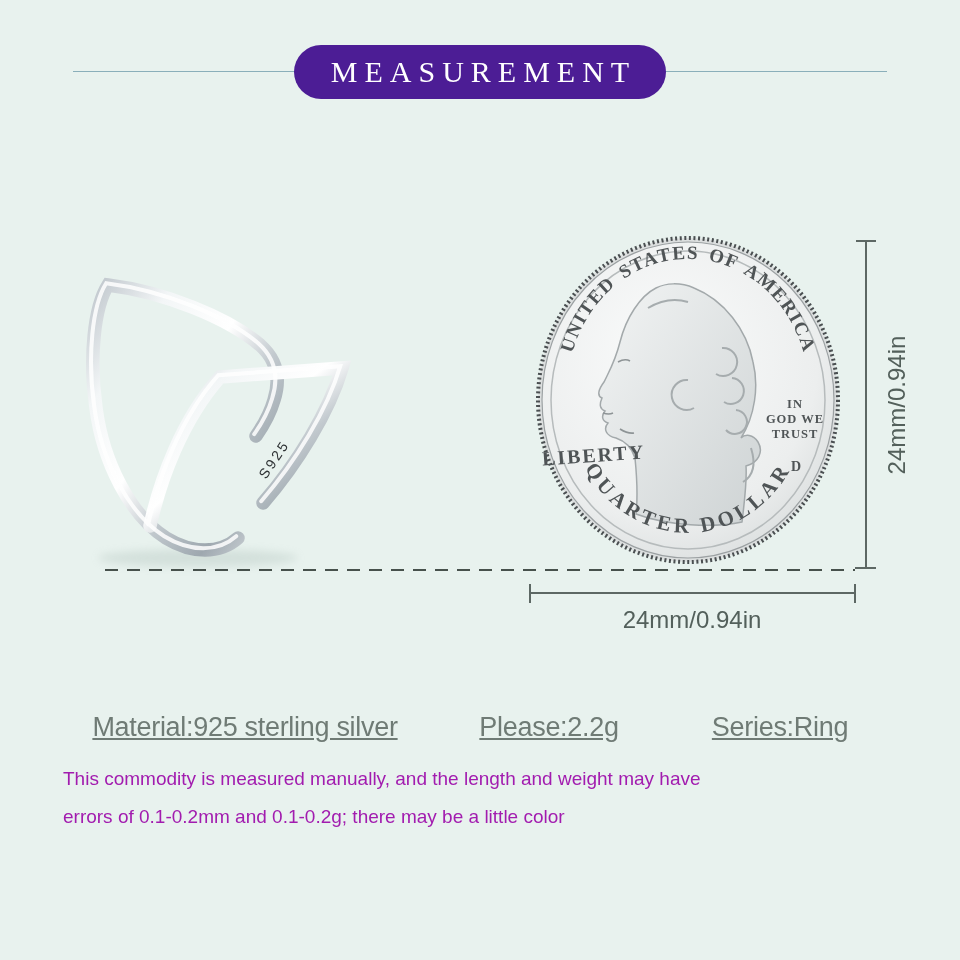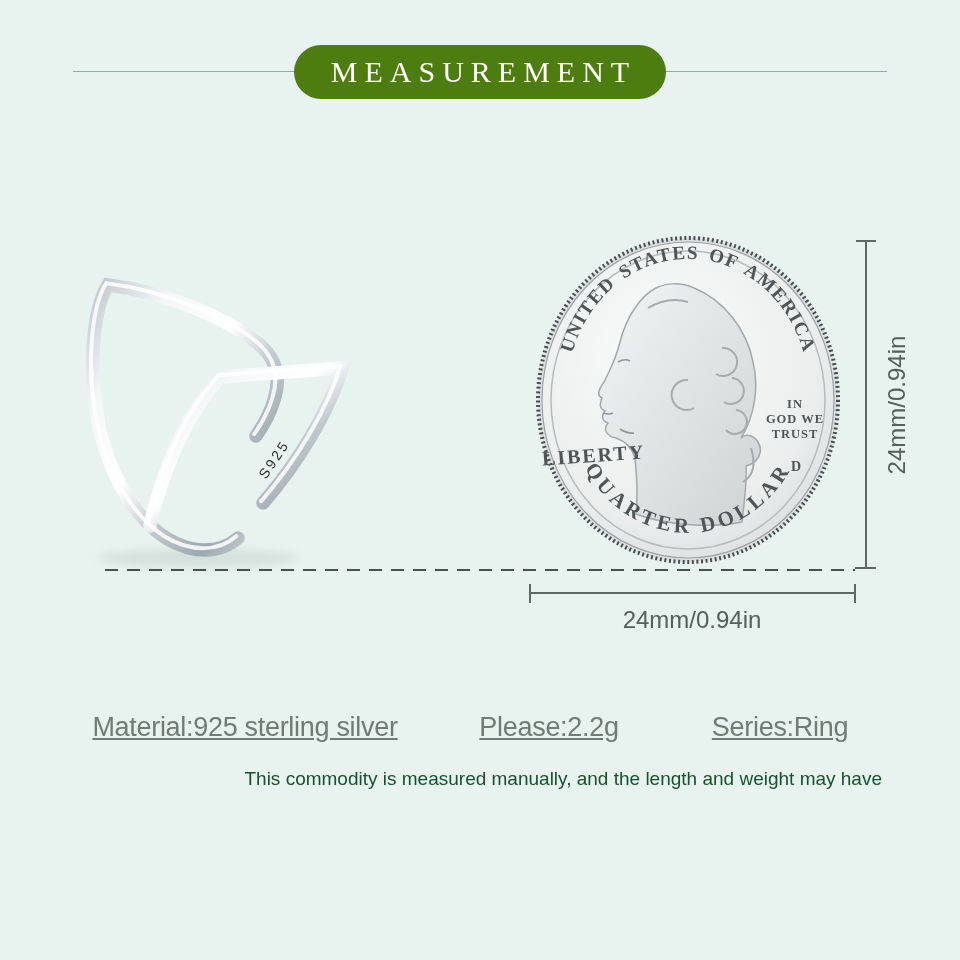--- a/index.html
+++ b/index.html
@@ -7,21 +7,21 @@
     position:relative;width:960px;height:960px;overflow:hidden;
     background:#e8f2ee;font-family:"Liberation Sans",sans-serif;
   }
   
   .header-line{
     position:absolute;left:73px;top:71px;width:814px;height:0;
     border-top:1.5px solid #8aafba;
   }
   .banner{
     position:absolute;left:294px;top:45px;width:372px;height:54px;
-    background:#4d7c0f;border-radius:27px;
+    background:#4c1d95;border-radius:27px;
     display:flex;align-items:center;justify-content:center;
   }
   .banner span{
     font-family:"Liberation Serif",serif;font-size:30px;color:#ffffff;
     letter-spacing:7px;padding-left:7px;
   }
   
   .ring-svg{position:absolute;left:70px;top:240px;width:340px;height:340px;}
   .coin-svg{position:absolute;left:528px;top:230px;width:320px;height:340px;}
   .lines-svg{position:absolute;left:0;top:0;width:960px;height:960px;pointer-events:none;}
@@ -39,22 +39,22 @@
   
   .spec{
     position:absolute;top:712px;transform:translateX(-50%);
     color:#6f7b75;font-size:27px;letter-spacing:-0.3px;white-space:nowrap;text-decoration:underline;
   }
   .spec-material{left:245px;}
   .spec-weight{left:549px;}
   .spec-series{left:780px;}
   
   .disclaimer{
-    position:absolute;left:452px;top:760px;transform:translateX(-50%);
-    width:860px;text-align:right;color:#14532d;font-size:19px;line-height:38px;
+    position:absolute;left:493px;top:760px;transform:translateX(-50%);
+    width:860px;text-align:left;color:#a21caf;font-size:19px;line-height:38px;
     white-space:nowrap;
   }
 </style>
 </head>
 <body>
 
 <div class="canvas">
 
   <div class="header-line"></div>
   <div class="banner">
@@ -166,15 +166,16 @@
 
   <div class="dim-label coin-diameter-label">24mm/0.94in</div>
   <div class="dim-label coin-height-label">24mm/0.94in</div>
 
   <div class="spec spec-material">Material:925 sterling silver</div>
   <div class="spec spec-weight">Please:2.2g</div>
   <div class="spec spec-series">Series:Ring</div>
 
   <div class="disclaimer">
     <div>This commodity is measured manually, and the length and weight may have</div>
+    <div>errors of 0.1-0.2mm and 0.1-0.2g; there may be a little color</div>
   </div>
 
 </div>
 
 </body></html>

